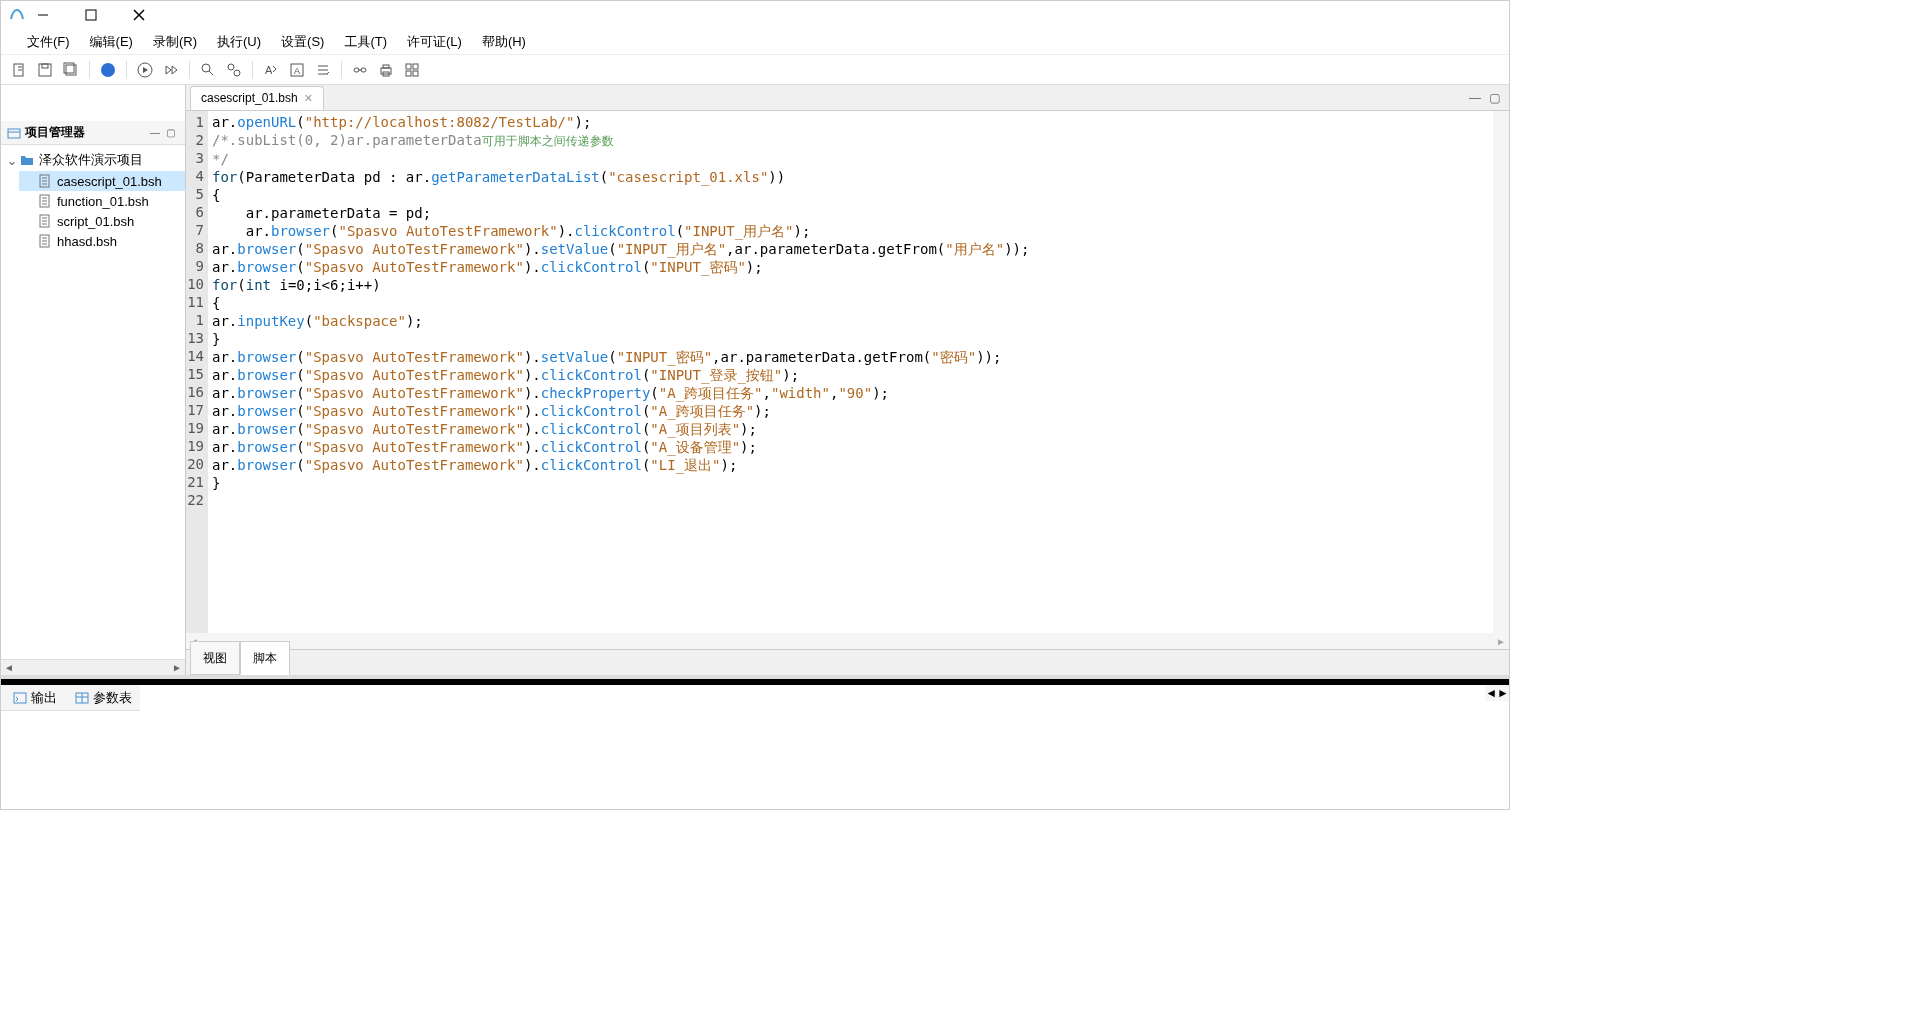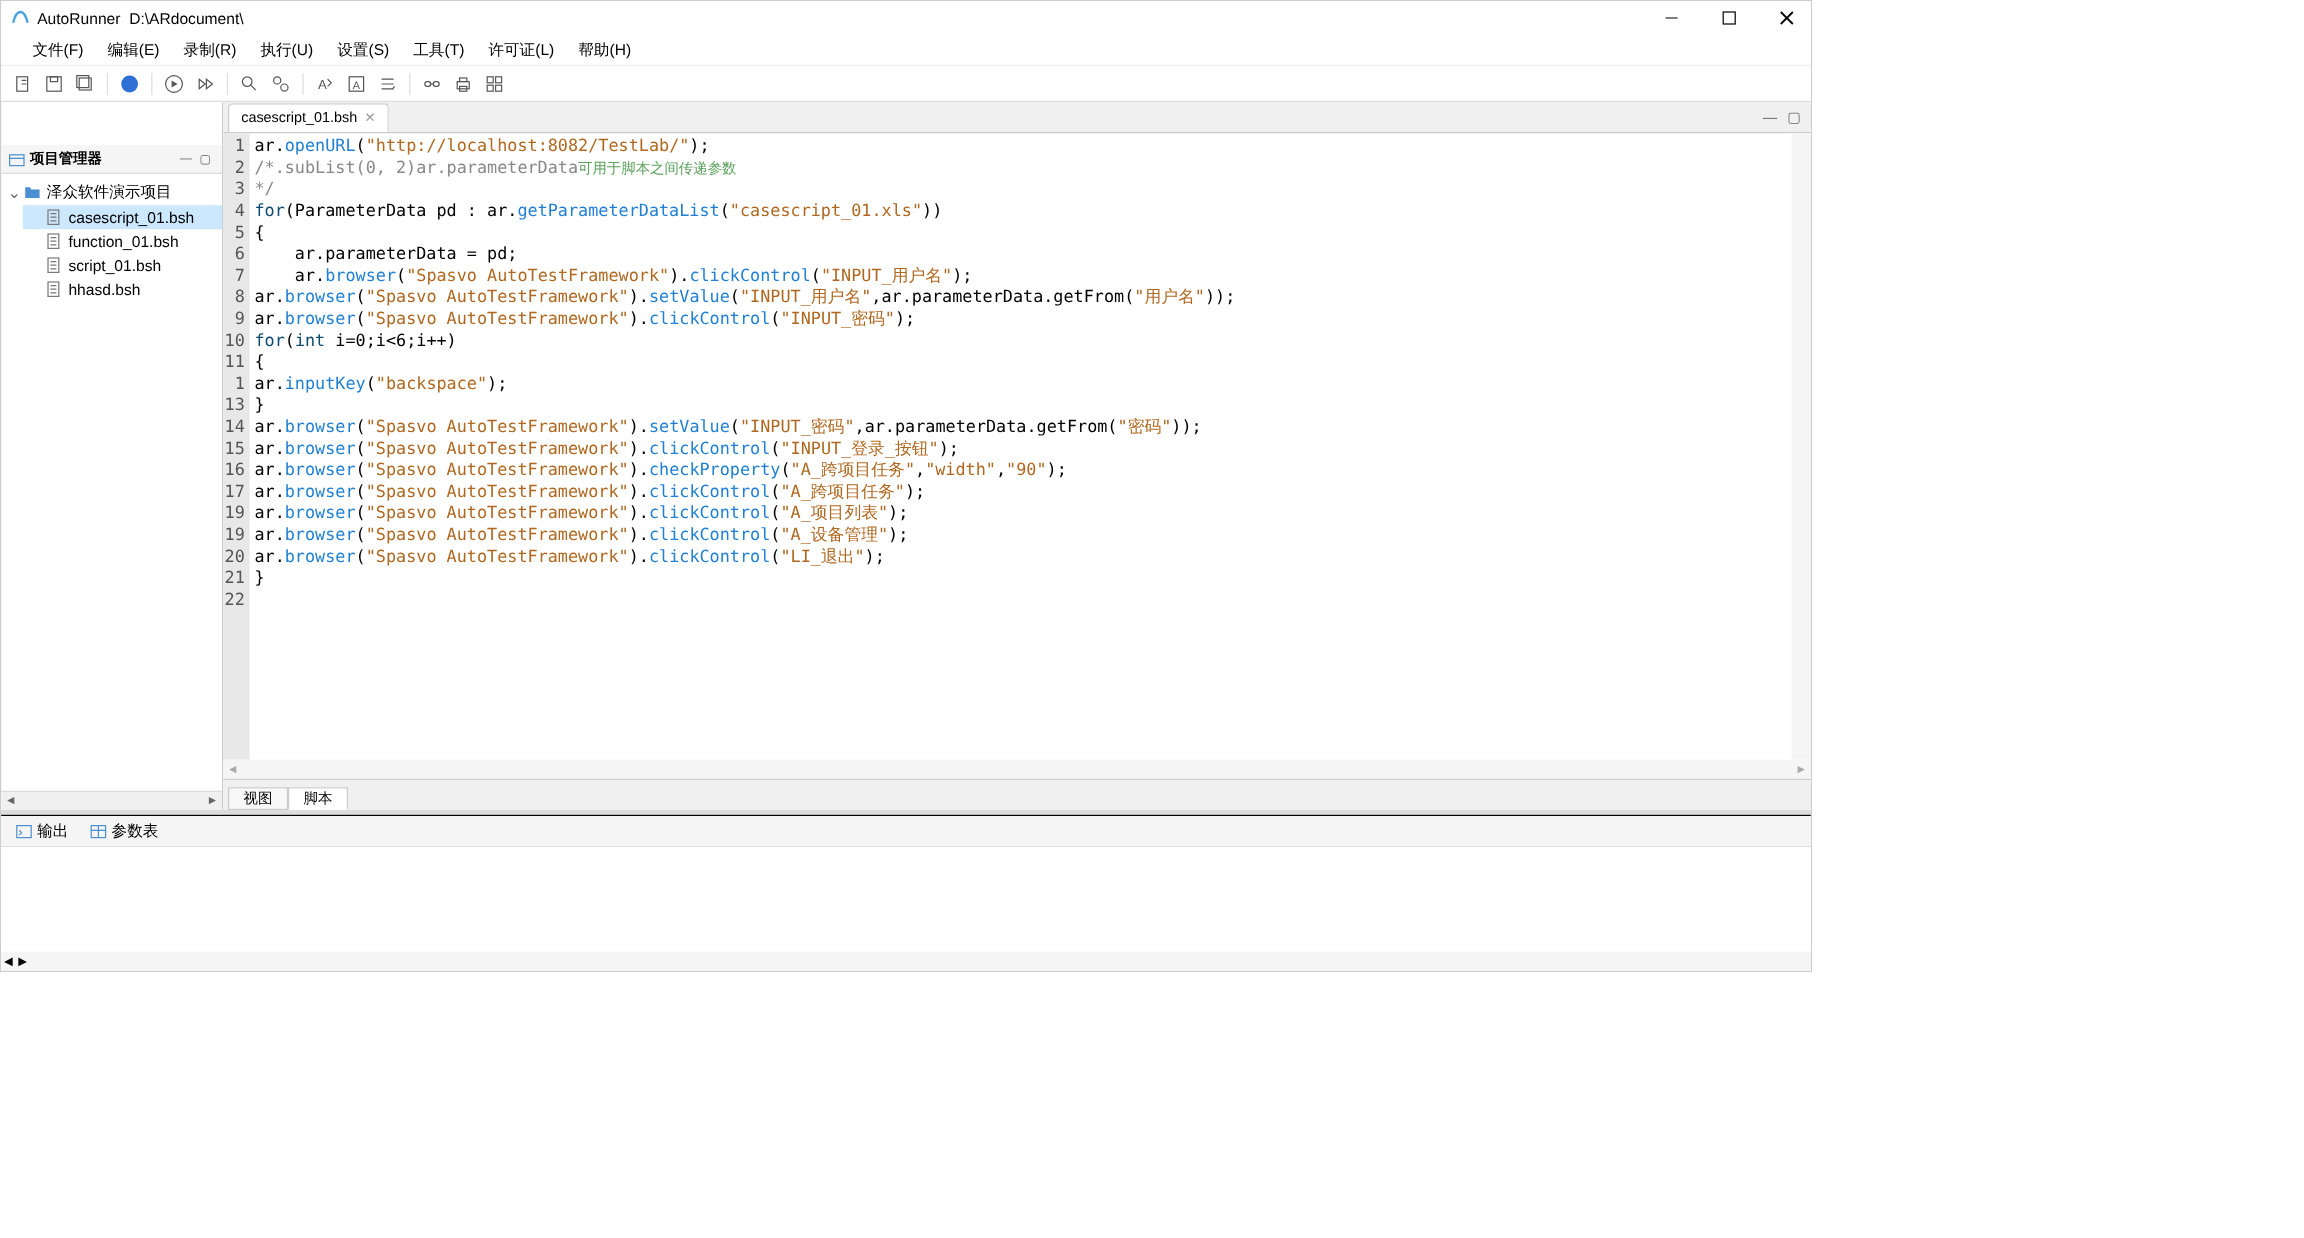--- a/index.html
+++ b/index.html
@@ -37,24 +37,24 @@
 .tabbar .tab-right-ctrl { margin-left: auto; display: flex; gap: 4px; padding-right: 6px; }
 .tabbar .tab-rc-btn { width: 16px; height: 16px; display: flex; align-items: center; justify-content: center; color: #666; cursor: pointer; }
 .code-container { flex: 1; display: flex; min-height: 0; position: relative; }
 .gutter { width: 22px; background: #e8e8e8; text-align: right; padding: 2px 4px 2px 0; font-family: Consolas, monospace; font-size: 14px; color: #555; line-height: 18px; user-select: none; }
 .code { flex: 1; padding: 2px 4px; font-family: Consolas, monospace; font-size: 14px; line-height: 18px; white-space: pre; overflow: auto; }
 .code-scroll-v { width: 16px; background: #f5f5f5; }
 .code-scroll-h { height: 16px; background: #f5f5f5; display: flex; align-items: center; }
 .code-scroll-h .sb-arrow { width: 16px; text-align: center; color: #aaa; font-size: 10px; }
 .code-scroll-h .sb-track { flex: 1; }
 .bottom-tabs { height: 26px; display: flex; align-items: flex-end; background: #f0f0f0; border-top: 1px solid #ccc; padding-left: 4px; }
-.btab { height: 19px; display: flex; align-items: center; padding: 0 12px; border: 1px solid #ccc; background: #f8f8f8; font-size: 12px; cursor: pointer; text-align: right; }
+.btab { height: 34px; display: flex; align-items: center; padding: 0 12px; border: 1px solid #ccc; background: #f8f8f8; font-size: 12px; cursor: pointer; text-align: right; }
 .btab.active { background: #fff; border-bottom-color: #fff; }
 .splitter-h { height: 4px; background: #ddd; cursor: row-resize; }
-.output-panel { height: 130px; display: flex; flex-direction: column; border-top: 1px solid #000000; font-family: Liberation Serif, serif; }
+.output-panel { height: 130px; display: flex; flex-direction: row; border-top: 6px solid #000000; font-family: Liberation Serif, serif; }
 .output-tabs { height: 26px; display: flex; align-items: center; background: #f5f5f5; border-bottom: 1px solid #ddd; padding-left: 4px; gap: 2px; }
 .otab { height: 22px; display: flex; align-items: center; padding: 0 8px; font-size: 13px; cursor: pointer; gap: 4px; }
 .otab .ot-icon { width: 14px; height: 14px; display: inline-flex; align-items: center; justify-content: center; }
 .output-body { flex: 1; background: #fff; overflow: auto; }
 .output-scroll-h { height: 16px; background: #f5f5f5; display: flex; align-items: center; }
 .tk-method { color: #1f7fd4; }
 .tk-str { color: #b06820; }
 .tk-kw { color: #0c4a6e; }
 .tk-cmt { color: #888; }
 .tk-cmt-cn { color: #5aa05a; font-size: 12px; }
@@ -64,21 +64,20 @@
 <body>
 
 <div class="window">
 
   <div class="titlebar">
     <span class="app-icon">
       <svg width="16" height="16" viewBox="0 0 16 16">
           <path d="M2 12 Q4 3 8 3 Q12 3 14 12" stroke="#4aa3e0" stroke-width="2" fill="none"></path>
         </svg>
     </span>
-    <span class="title"><span>AutoRunner</span>&nbsp;&nbsp;<span>D:\ARdocument\</span></span>
     <div class="win-controls">
       <div class="win-btn">
           <svg width="12" height="12">
             <line x1="1" y1="6" x2="11" y2="6" stroke="#000" stroke-width="1"></line>
           </svg>
         </div>
       <div class="win-btn">
           <svg width="12" height="12">
             <rect x="1" y="1" width="10" height="10" stroke="#000" fill="none" stroke-width="1"></rect>
           </svg>

